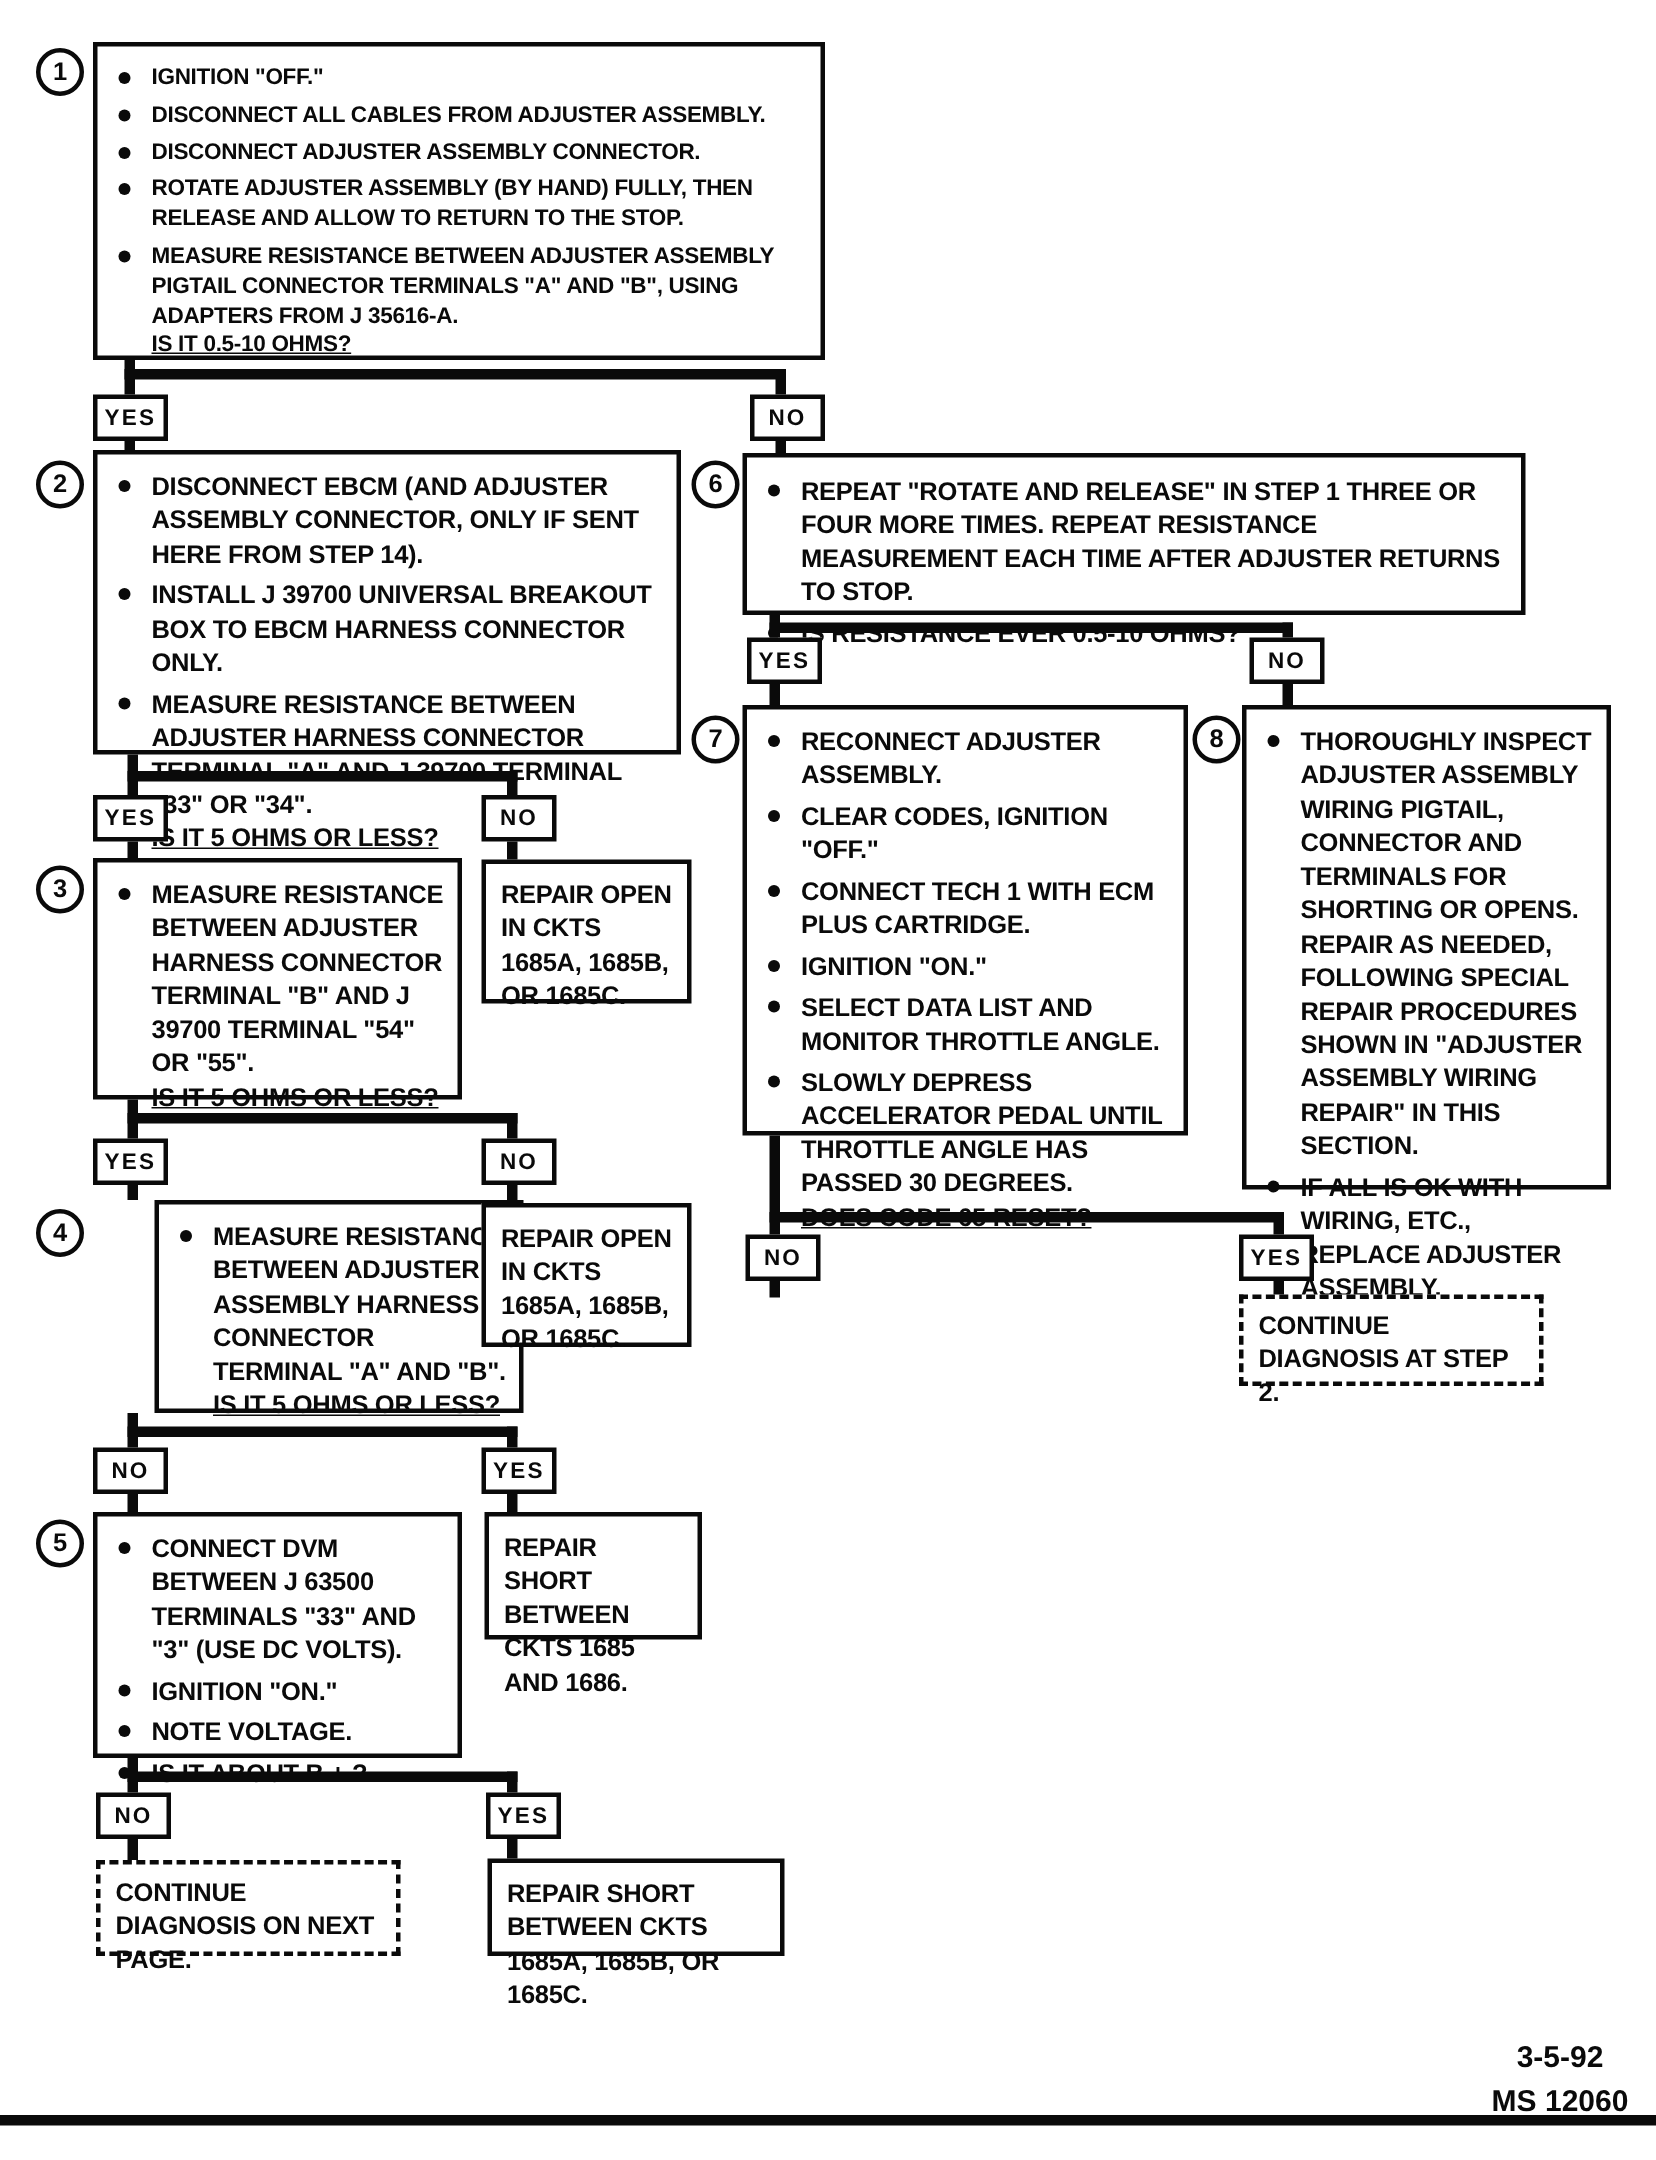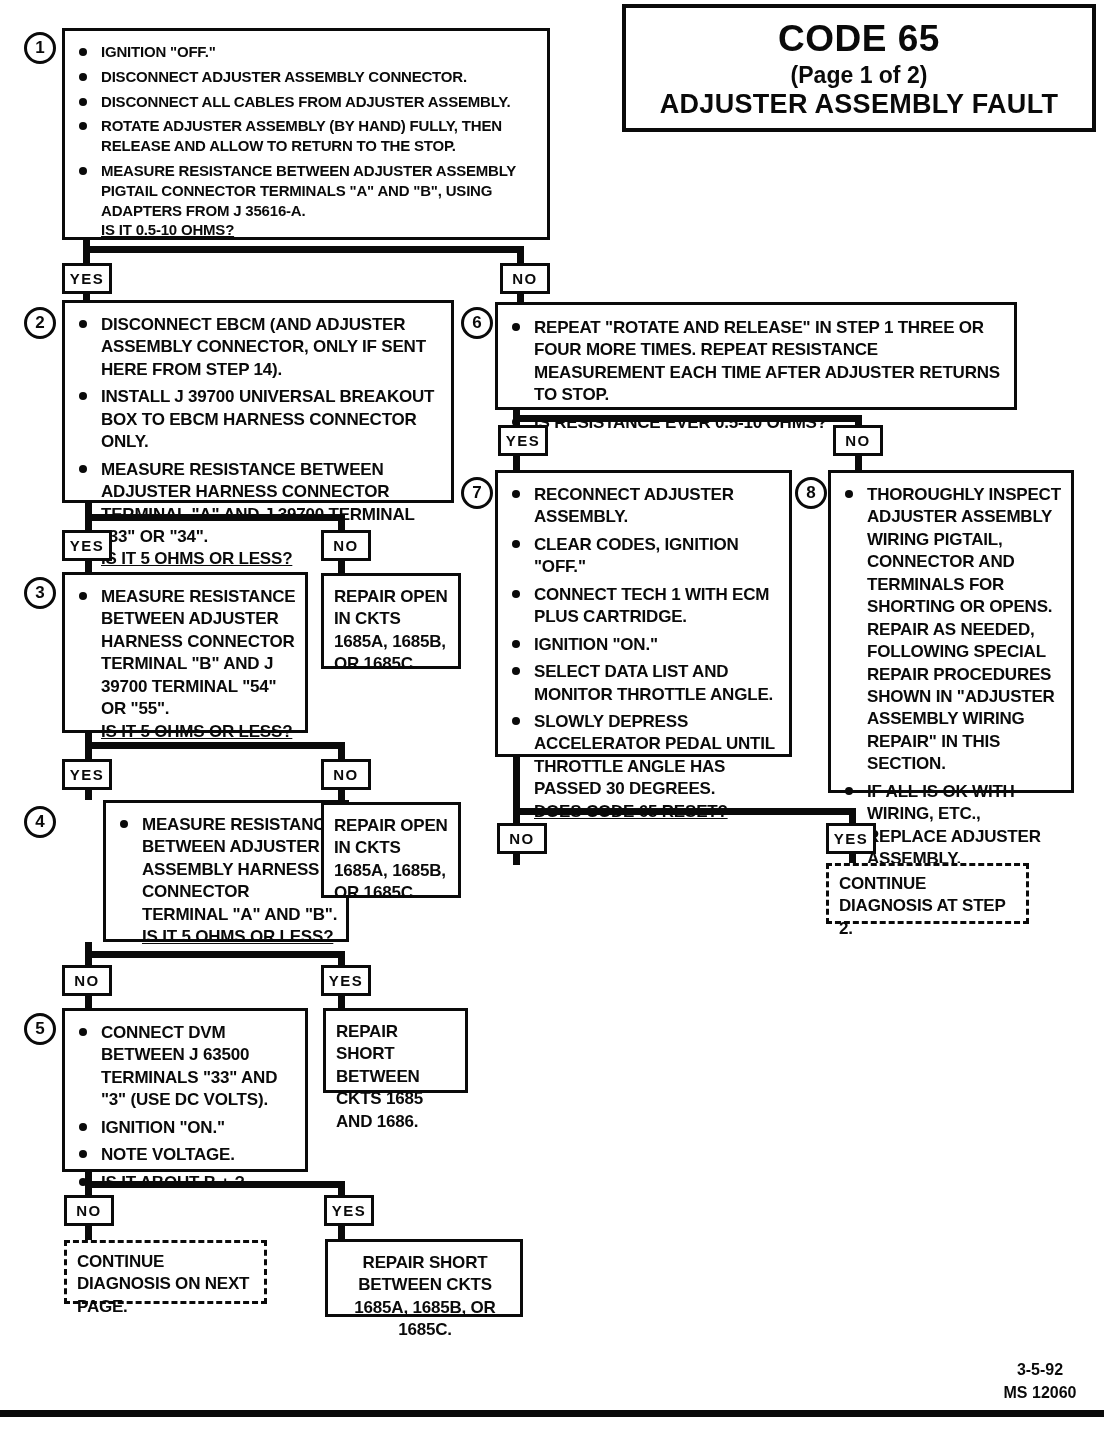--- a/index.html
+++ b/index.html
@@ -41,49 +41,44 @@
   }
   .titlebox .code{font-weight:bold;font-size:37px;letter-spacing:0.5px;}
   .titlebox .pg{font-weight:bold;font-size:23px;margin-top:2px;}
   .titlebox .sub{font-weight:bold;font-size:27px;letter-spacing:0.3px;}
   .footnote{
     position:absolute;left:80px;top:1378px;width:860px;text-align:center;
     font-weight:bold;font-size:16.5px;letter-spacing:-0.2px;
   }
   .docid{
     position:absolute;left:985px;top:1358px;width:110px;text-align:center;
-    font-weight:bold;font-size:16px;line-height:1.45;
+    font-weight:bold;font-size:20px;line-height:1.45;
   }
   .rule{position:absolute;left:0;top:1410px;width:1104px;height:7px;background:#0a0a0a;}
 </style>
 </head>
 <body>
 
 <div class="page">
 
-  <div class="titlebox">
-    <div class="code">CODE 65</div>
-    <div class="pg">(Page 1 of 2)</div>
-    <div class="sub">ADJUSTER ASSEMBLY FAULT</div>
-  </div>
 
   <div class="stepnum" style="left:24px;top:32px;">1</div>
   <div class="stepnum" style="left:24px;top:307px;">2</div>
   <div class="stepnum" style="left:24px;top:577px;">3</div>
   <div class="stepnum" style="left:24px;top:806px;">4</div>
   <div class="stepnum" style="left:24px;top:1013px;">5</div>
   <div class="stepnum" style="left:461px;top:307px;">6</div>
   <div class="stepnum" style="left:461px;top:477px;">7</div>
   <div class="stepnum" style="left:795px;top:477px;">8</div>
 
   <div class="box stepbox" style="left:62px;top:28px;width:488px;height:212px;font-size:15px;">
     <ul>
       <li>IGNITION "OFF."</li>
+      <li>DISCONNECT ALL CABLES FROM ADJUSTER ASSEMBLY.</li>
       <li>DISCONNECT ADJUSTER ASSEMBLY CONNECTOR.</li>
-      <li>DISCONNECT ALL CABLES FROM ADJUSTER ASSEMBLY.</li>
       <li>ROTATE ADJUSTER ASSEMBLY (BY HAND) FULLY, THEN RELEASE AND ALLOW TO RETURN TO THE STOP.</li>
       <li style="margin-bottom:0;">MEASURE RESISTANCE BETWEEN ADJUSTER ASSEMBLY PIGTAIL CONNECTOR TERMINALS "A" AND "B", USING ADAPTERS FROM J 35616-A.</li>
     </ul>
     <div class="q">IS IT 0.5-10 OHMS?</div>
   </div>
 
   <div class="box stepbox" style="left:62px;top:300px;width:392px;height:203px;">
     <ul>
       <li>DISCONNECT EBCM (AND ADJUSTER ASSEMBLY CONNECTOR, ONLY IF SENT HERE FROM STEP 14).</li>
       <li>INSTALL J 39700 UNIVERSAL BREAKOUT BOX TO EBCM HARNESS CONNECTOR ONLY.</li>
@@ -116,21 +111,21 @@
       <li>IGNITION "ON."</li>
       <li>NOTE VOLTAGE.</li>
       <li style="margin-bottom:0;">IS IT ABOUT B + ?</li>
     </ul>
   </div>
 
   <div class="box outcome" style="left:323px;top:1008px;width:145px;height:85px;">REPAIR SHORT BETWEEN CKTS 1685 AND 1686.</div>
 
   <div class="box dashed outcome" style="left:64px;top:1240px;width:203px;height:64px;padding-top:8px;">CONTINUE DIAGNOSIS ON NEXT PAGE.</div>
 
-  <div class="box outcome" style="left:325px;top:1239px;width:198px;height:78px;text-align:center;">REPAIR SHORT BETWEEN CKTS 1685A, 1685B, OR 1685C.</div>
+  <div class="box outcome" style="left:325px;top:1239px;width:198px;height:65px;">REPAIR SHORT BETWEEN CKTS 1685A, 1685B, OR 1685C.</div>
 
   <div class="box stepbox" style="left:495px;top:302px;width:522px;height:108px;padding-top:12px;">
     <ul>
       <li>REPEAT "ROTATE AND RELEASE" IN STEP 1 THREE OR FOUR MORE TIMES.  REPEAT RESISTANCE MEASUREMENT EACH TIME AFTER ADJUSTER RETURNS TO STOP.</li>
       <li style="margin-bottom:0;">IS RESISTANCE EVER 0.5-10 OHMS?</li>
     </ul>
   </div>
 
   <div class="box stepbox" style="left:495px;top:470px;width:297px;height:287px;">
     <ul>

